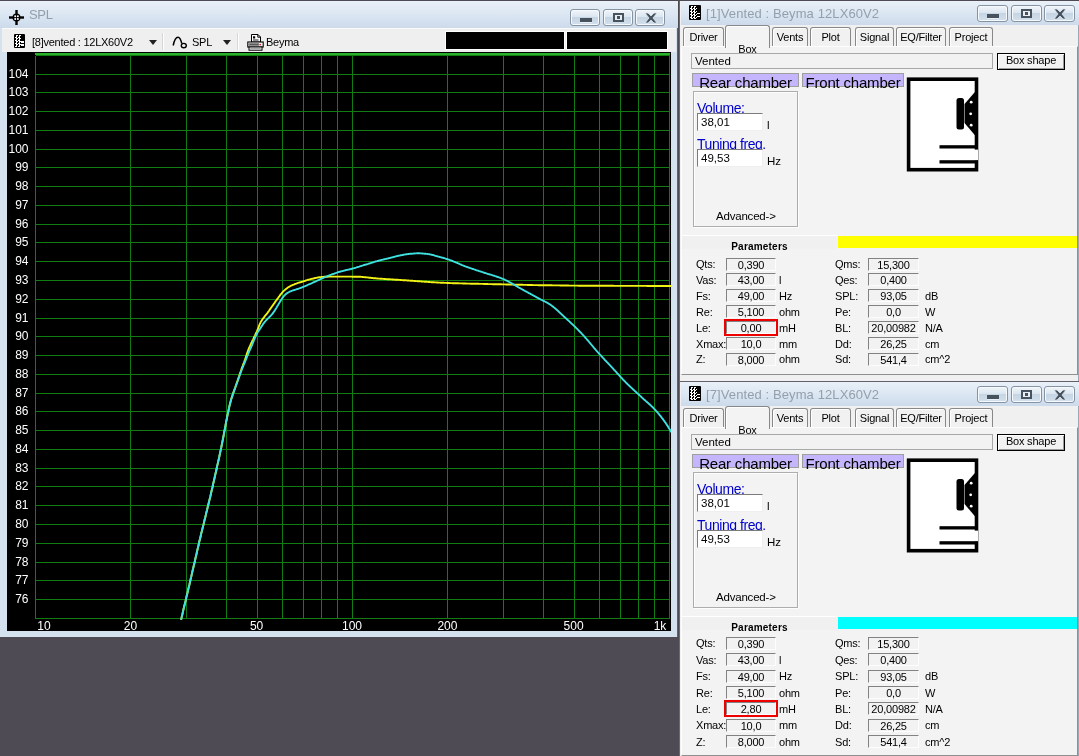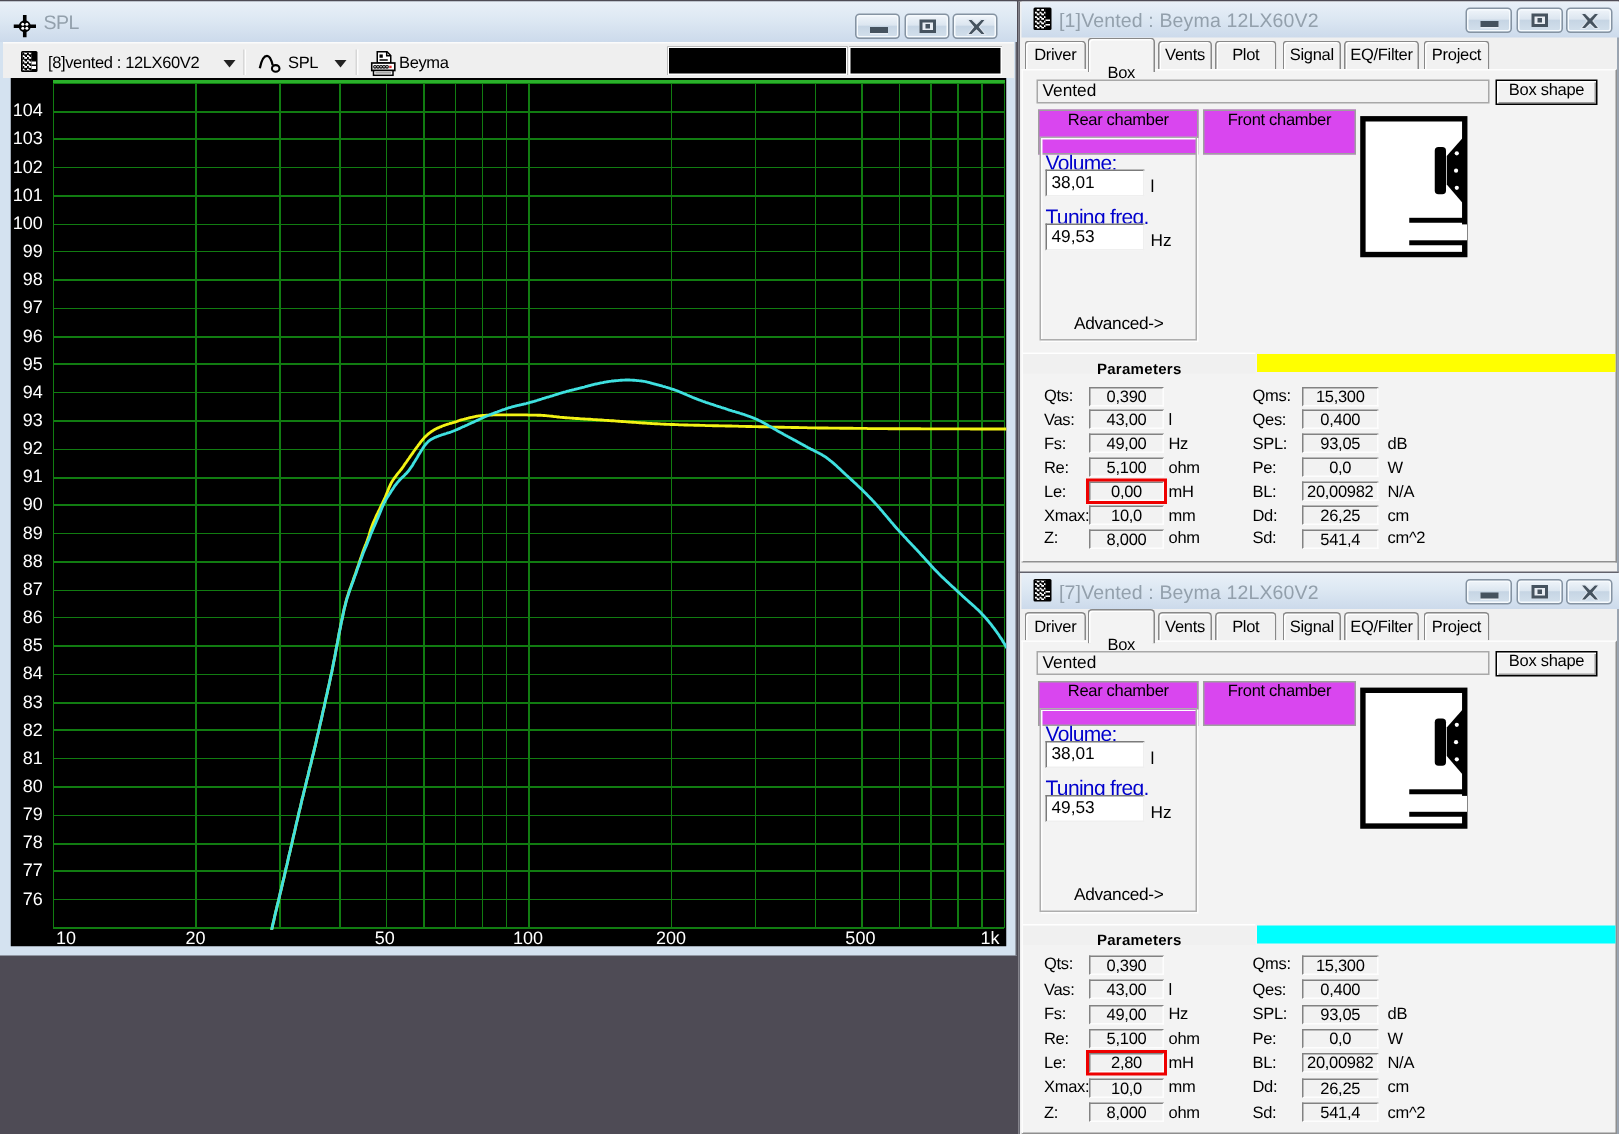--- a/index.html
+++ b/index.html
@@ -15,21 +15,21 @@
 .wbtn{position:absolute;background:linear-gradient(180deg,#f0f5fa 0%,#dce6f0 45%,#c6d5e4 50%,#d3e0ec 100%);border:1px solid #8593a2;border-radius:3px;box-shadow:inset 0 0 0 1px #f6fafd}
 .vwin{position:absolute;width:400px;height:381px;background:#f0f0f0;border-left:1px solid #6a6a74;border-bottom:1px solid #62626c;box-shadow:inset -1px 0 0 #9aa7b5}
 .vtitle{position:absolute;left:1px;top:0;width:399px;height:24px;background:linear-gradient(180deg,#e9f0f8 0%,#dde8f3 45%,#ccdaeb 100%)}
 .vtext{position:absolute;left:26px;top:5px;font-size:13px;letter-spacing:0.1px;color:#93a0ac}
 .tab{position:absolute;top:26px;height:19px;background:#f1f1f1;border:1px solid #888;border-bottom:none;border-radius:3px 3px 0 0;box-shadow:inset 1px 1px 0 #fff;font-size:11px;letter-spacing:-0.2px;text-align:center;padding-top:3px;color:#000}
 .tab.sel{top:24px;height:23px;background:#f3f3f3;z-index:5;padding-top:17px;box-shadow:inset 1px 1px 0 #fff,0 2px 0 #f3f3f3}
 .vcontent{position:absolute;left:1px;top:45px;width:397px;height:329px;background:#f3f3f3;border:1px solid #9c9c9c;border-color:#fdfdfd #8f8f8f #8f8f8f #fdfdfd}
 .vfield{position:absolute;left:11px;top:52px;width:302px;height:16px;background:#f2f2f2;border:1px solid #a8a8a8;font-size:11.5px;padding:1px 0 0 3px;color:#000}
 .btn{background:#f2f2f2;border:1px solid #000;box-shadow:inset 1px 1px 0 #fff,inset -1px -1px 0 #9b9b9b;font-size:11px;letter-spacing:-0.2px;text-align:center;color:#000}
 .boxshape{position:absolute;left:317px;top:52px;width:68px;height:17px;padding-top:0}
-.chamber{position:absolute;top:72px;height:30px;border:1px solid #9f9f9f;box-shadow:none;background:#d946ef;font-size:11px}
+.chamber{position:absolute;top:72px;height:14px;border:1px solid #9f9f9f;box-shadow:none;background:#c4b5fd;font-size:15px}
 .gbox{position:absolute;left:13px;top:90px;width:105px;height:136px;border:1px solid #adadad;box-shadow:1px 1px 0 #fdfdfd,inset 1px 1px 0 #fdfdfd}
 .blab{position:absolute;font-size:14px;letter-spacing:-0.45px;color:#0000cc}
 .tinput{position:absolute;left:17px;width:66px;height:18px;background:#fff;border:1px solid #7b7b7b;border-color:#7b7b7b #efefef #efefef #7b7b7b;font-size:11.5px;padding:2px 0 0 3px;color:#000}
 .unit{position:absolute;font-size:11.5px;color:#000}
 .adv{position:absolute;left:36px;top:209px;font-size:11.5px;letter-spacing:-0.2px;color:#000}
 .phead{position:absolute;left:2px;top:234px;width:155px;height:14px;background:#f0f0f0;border-top:1px solid #fff;text-align:center}
 .phead span{font-size:10px;font-weight:bold;color:#000;letter-spacing:0.2px}
 .pbar{position:absolute;left:158px;top:234.5px;width:239px;height:12px}
 .plab{position:absolute;font-size:11px;letter-spacing:-0.2px;color:#000;margin-top:-6px}
 .pval{position:absolute;width:50px;height:13px;margin-top:-6.5px;background:#f2f2f2;border:1px solid #828282;border-color:#828282 #fdfdfd #fdfdfd #828282;font-size:11px;letter-spacing:-0.2px;text-align:center;color:#000}

